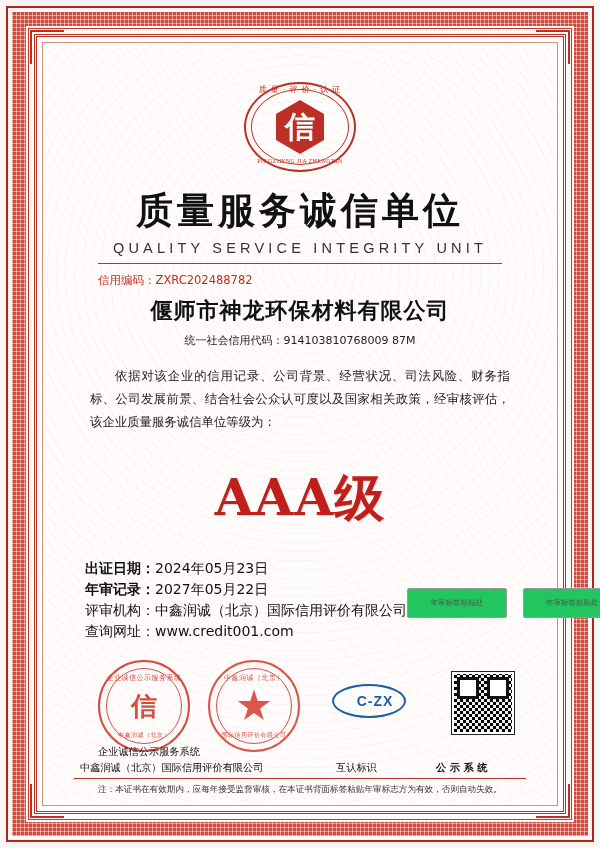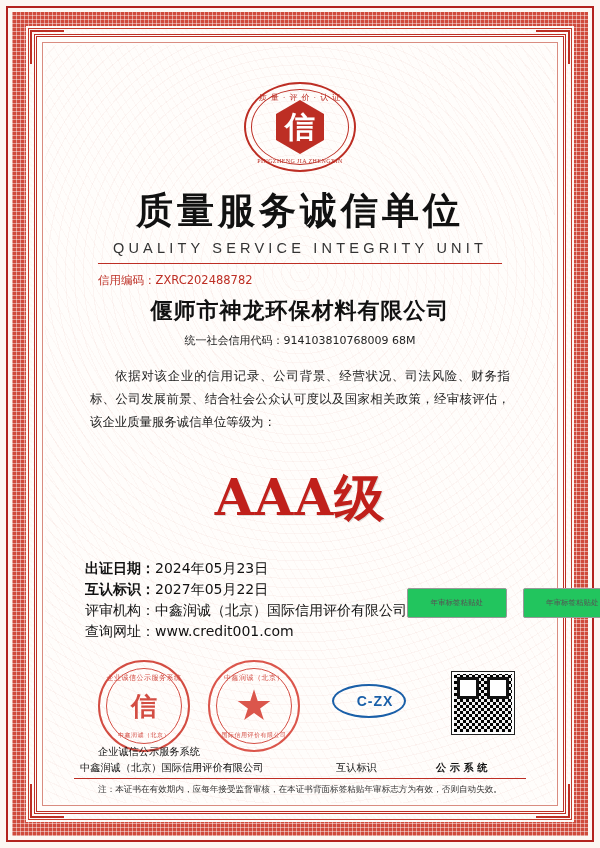--- a/index.html
+++ b/index.html
@@ -115,21 +115,21 @@
   }
   .emblem .arc-top, .emblem .arc-bottom {
     position: absolute;
     left: 0; right: 0;
     text-align: center;
     color: #bd2e24;
     font-size: 8px;
     letter-spacing: 1px;
     font-family: "Liberation Serif", serif;
   }
-  .emblem .arc-top { top: 10px; }
+  .emblem .arc-top { top: 2px; }
   .emblem .arc-bottom { bottom: 8px; font-size: 6px; letter-spacing: .4px; }
 
   
   .title-cn {
     margin-top: 14px;
     font-size: 37px;
     font-weight: bold;
     color: #111;
     letter-spacing: 4px;
     font-family: "DejaVu Sans", sans-serif;
@@ -392,34 +392,34 @@
     <div class="title-en">QUALITY SERVICE INTEGRITY UNIT</div>
     <div class="title-rule"></div>
 
     <div class="cert-no">
       <span>信用编码：</span><span>ZXRC202488782</span>
     </div>
 
     <div class="company">偃师市神龙环保材料有限公司</div>
 
     <div class="usci">
-      <span>统一社会信用代码：</span><span>914103810768009 68M</span>
+      <span>统一社会信用代码：</span><span>914103810768009 87M</span>
     </div>
 
     <div class="body-text">依据对该企业的信用记录、公司背景、经营状况、司法风险、财务指标、公司发展前景、结合社会公众认可度以及国家相关政策，经审核评估，该企业质量服务诚信单位等级为：</div>
 
     <div class="grade">AAA级</div>
 
     <div class="details">
       <div class="details-left">
         <div>
           <span class="lbl">出证日期：</span><span>2024年05月23日</span>
         </div>
         <div>
-          <span class="lbl">互认标识：</span><span>2027年05月22日</span>
+          <span class="lbl">年审记录：</span><span>2027年05月22日</span>
         </div>
         <div>
           <span>评审机构：</span><span>中鑫润诚（北京）国际信用评价有限公司</span>
         </div>
         <div>
           <span>查询网址：</span><span>www.credit001.com</span>
         </div>
       </div>
 
       <div class="annual">

